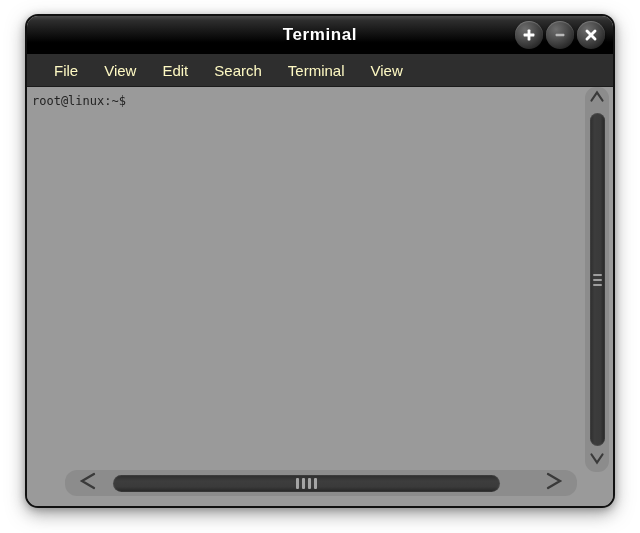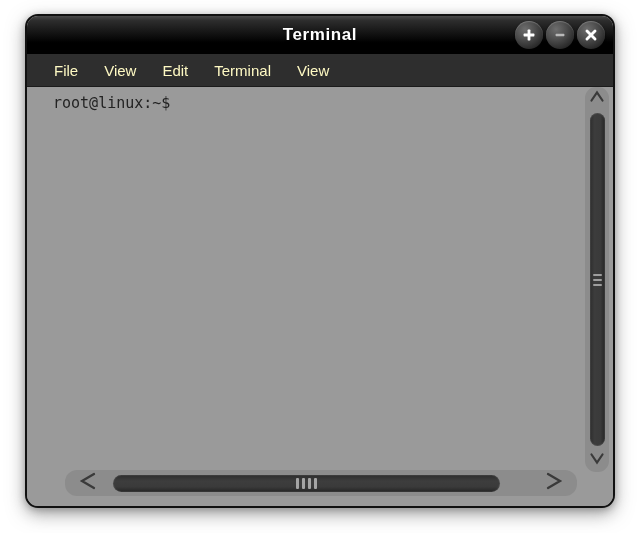--- a/index.html
+++ b/index.html
@@ -113,22 +113,22 @@
     top: 0;
     width: 560px;
     height: 385px;
     background: #9a9a9a;
     overflow: hidden;
   }
 
   #prompt-line {
     color: #232323;
     font-family: "DejaVu Sans Mono", "Liberation Mono", monospace;
-    font-size: 15px;
-    padding: 7px 0 0 26px;
+    font-size: 12px;
+    padding: 7px 0 0 5px;
     white-space: pre;
     user-select: text;
   }
 
   
   #vscroll {
     position: absolute;
     right: 4px;
     top: 0;
     width: 24px;
@@ -269,20 +269,21 @@
           </span>
         </div>
 
       </div>
     </div>
 
     <div id="menubar">
       <div class="menu-item">File</div>
       <div class="menu-item">View</div>
       <div class="menu-item">Edit</div>
+      <div class="menu-item">Search</div>
       <div class="menu-item">Terminal</div>
       <div class="menu-item">View</div>
     </div>
 
     <div id="body-area">
 
       <div id="terminal-canvas">
         <div id="prompt-line">root@linux:~$</div>
       </div>
 

